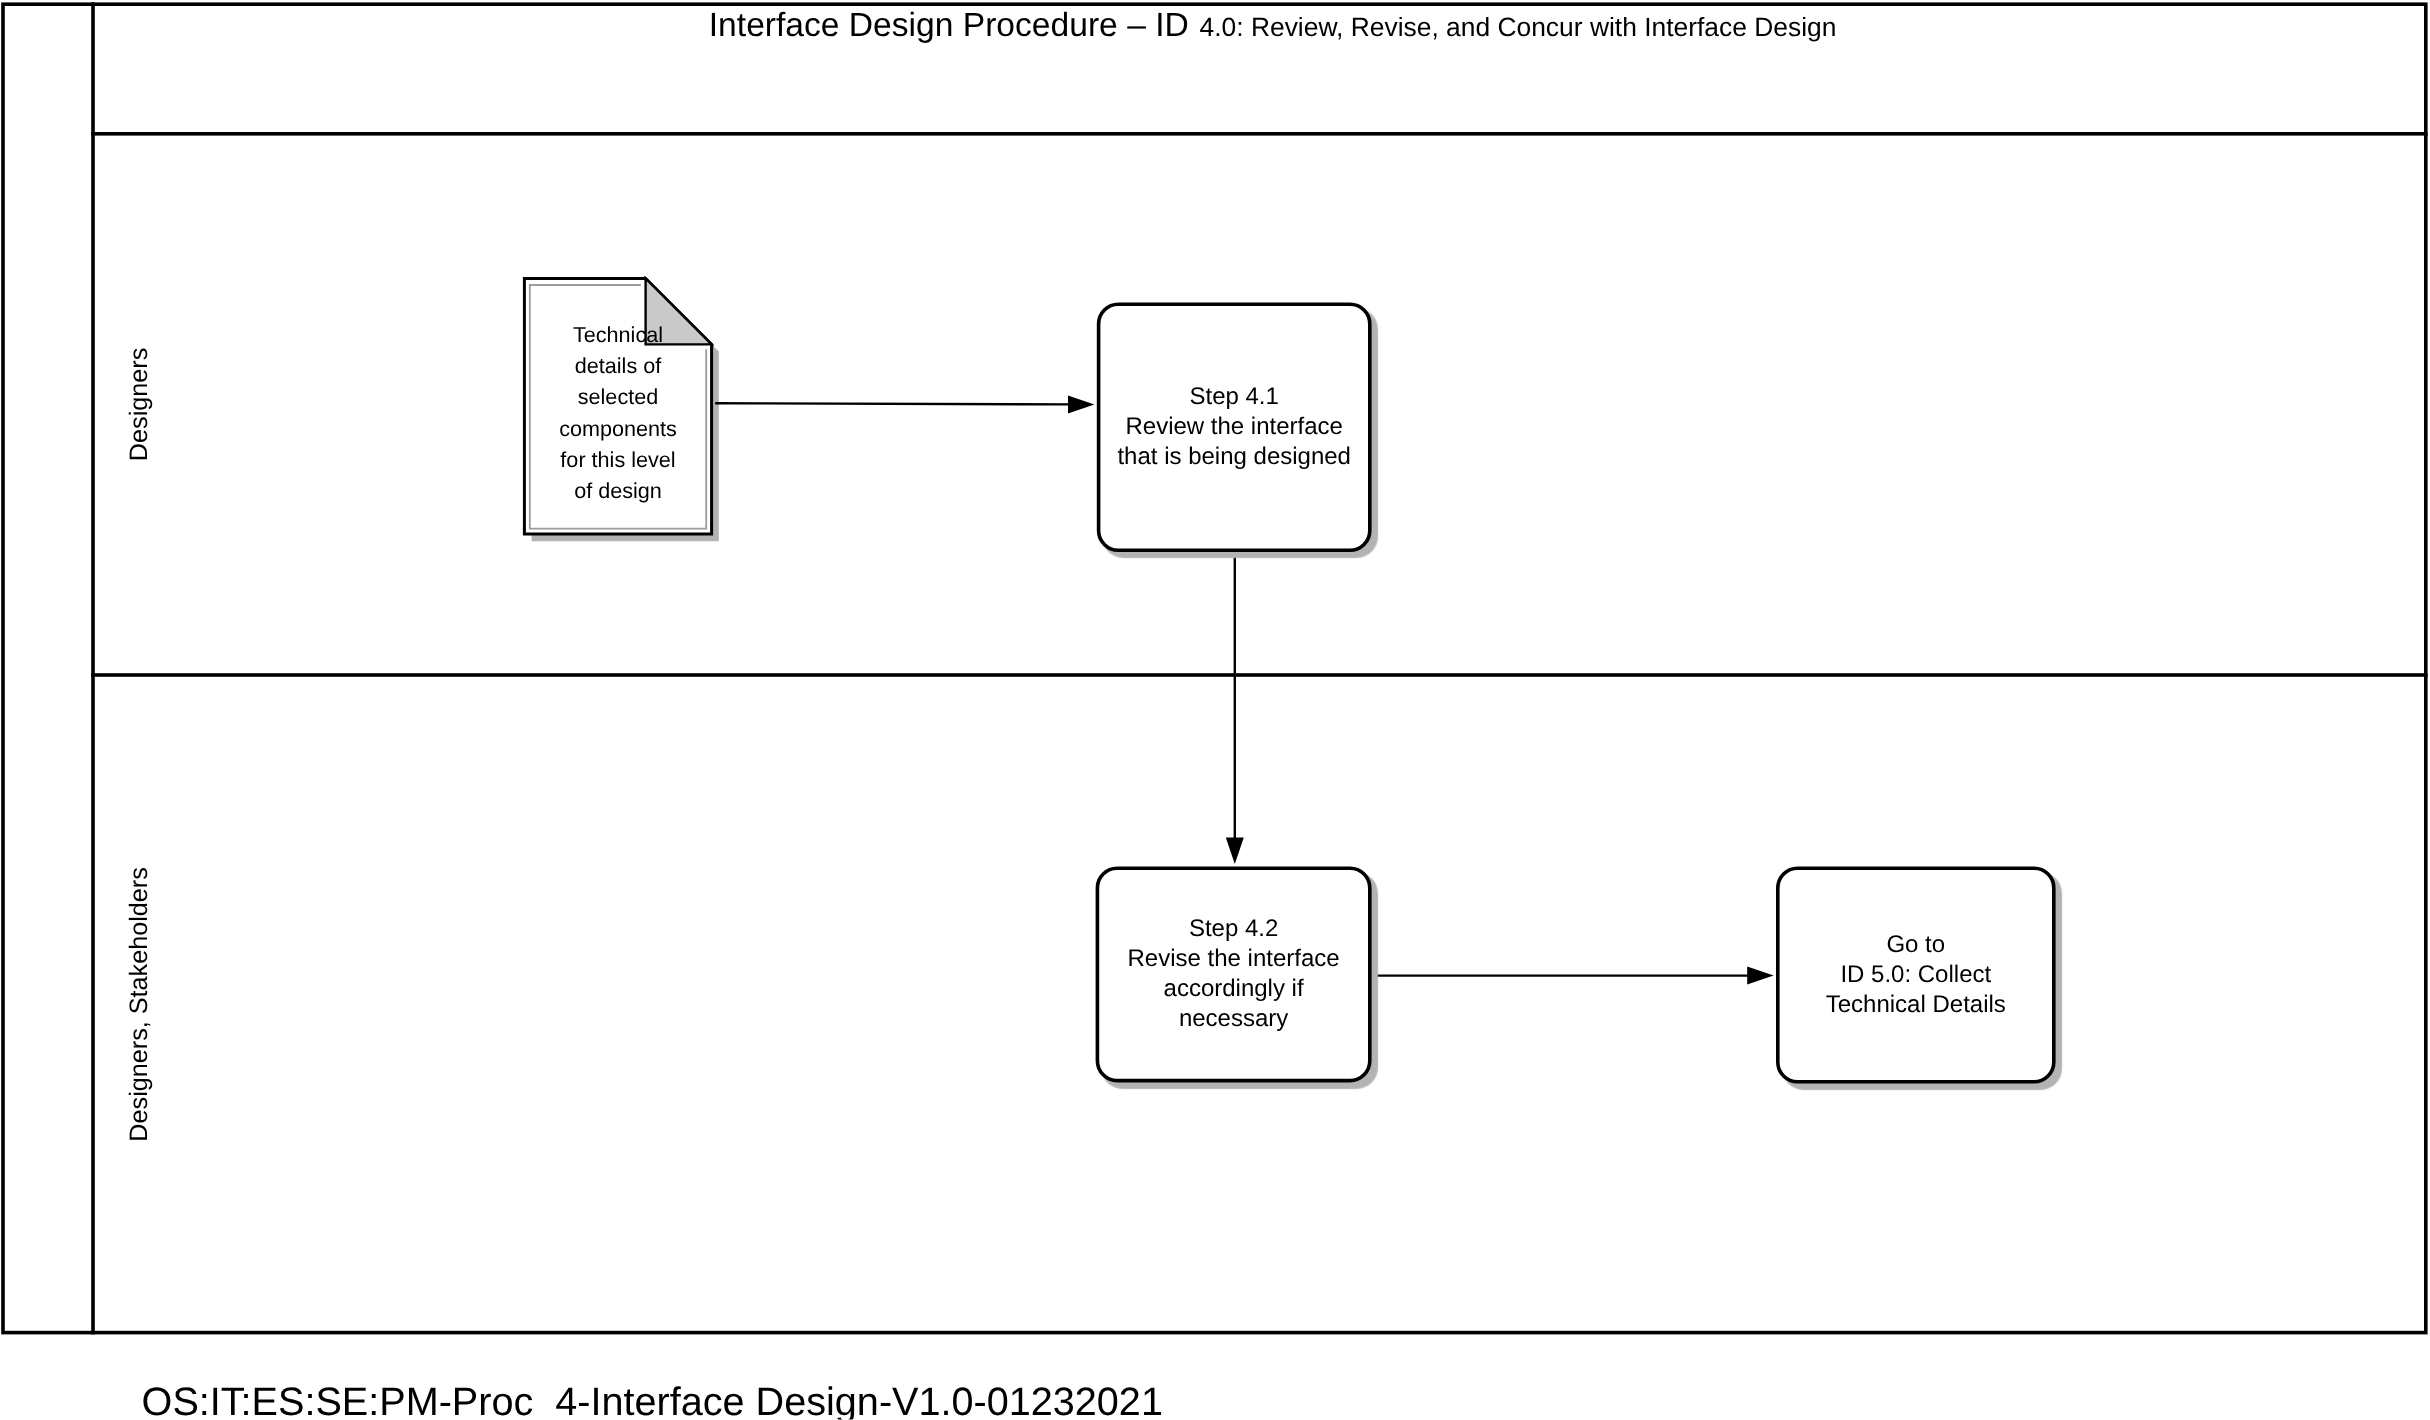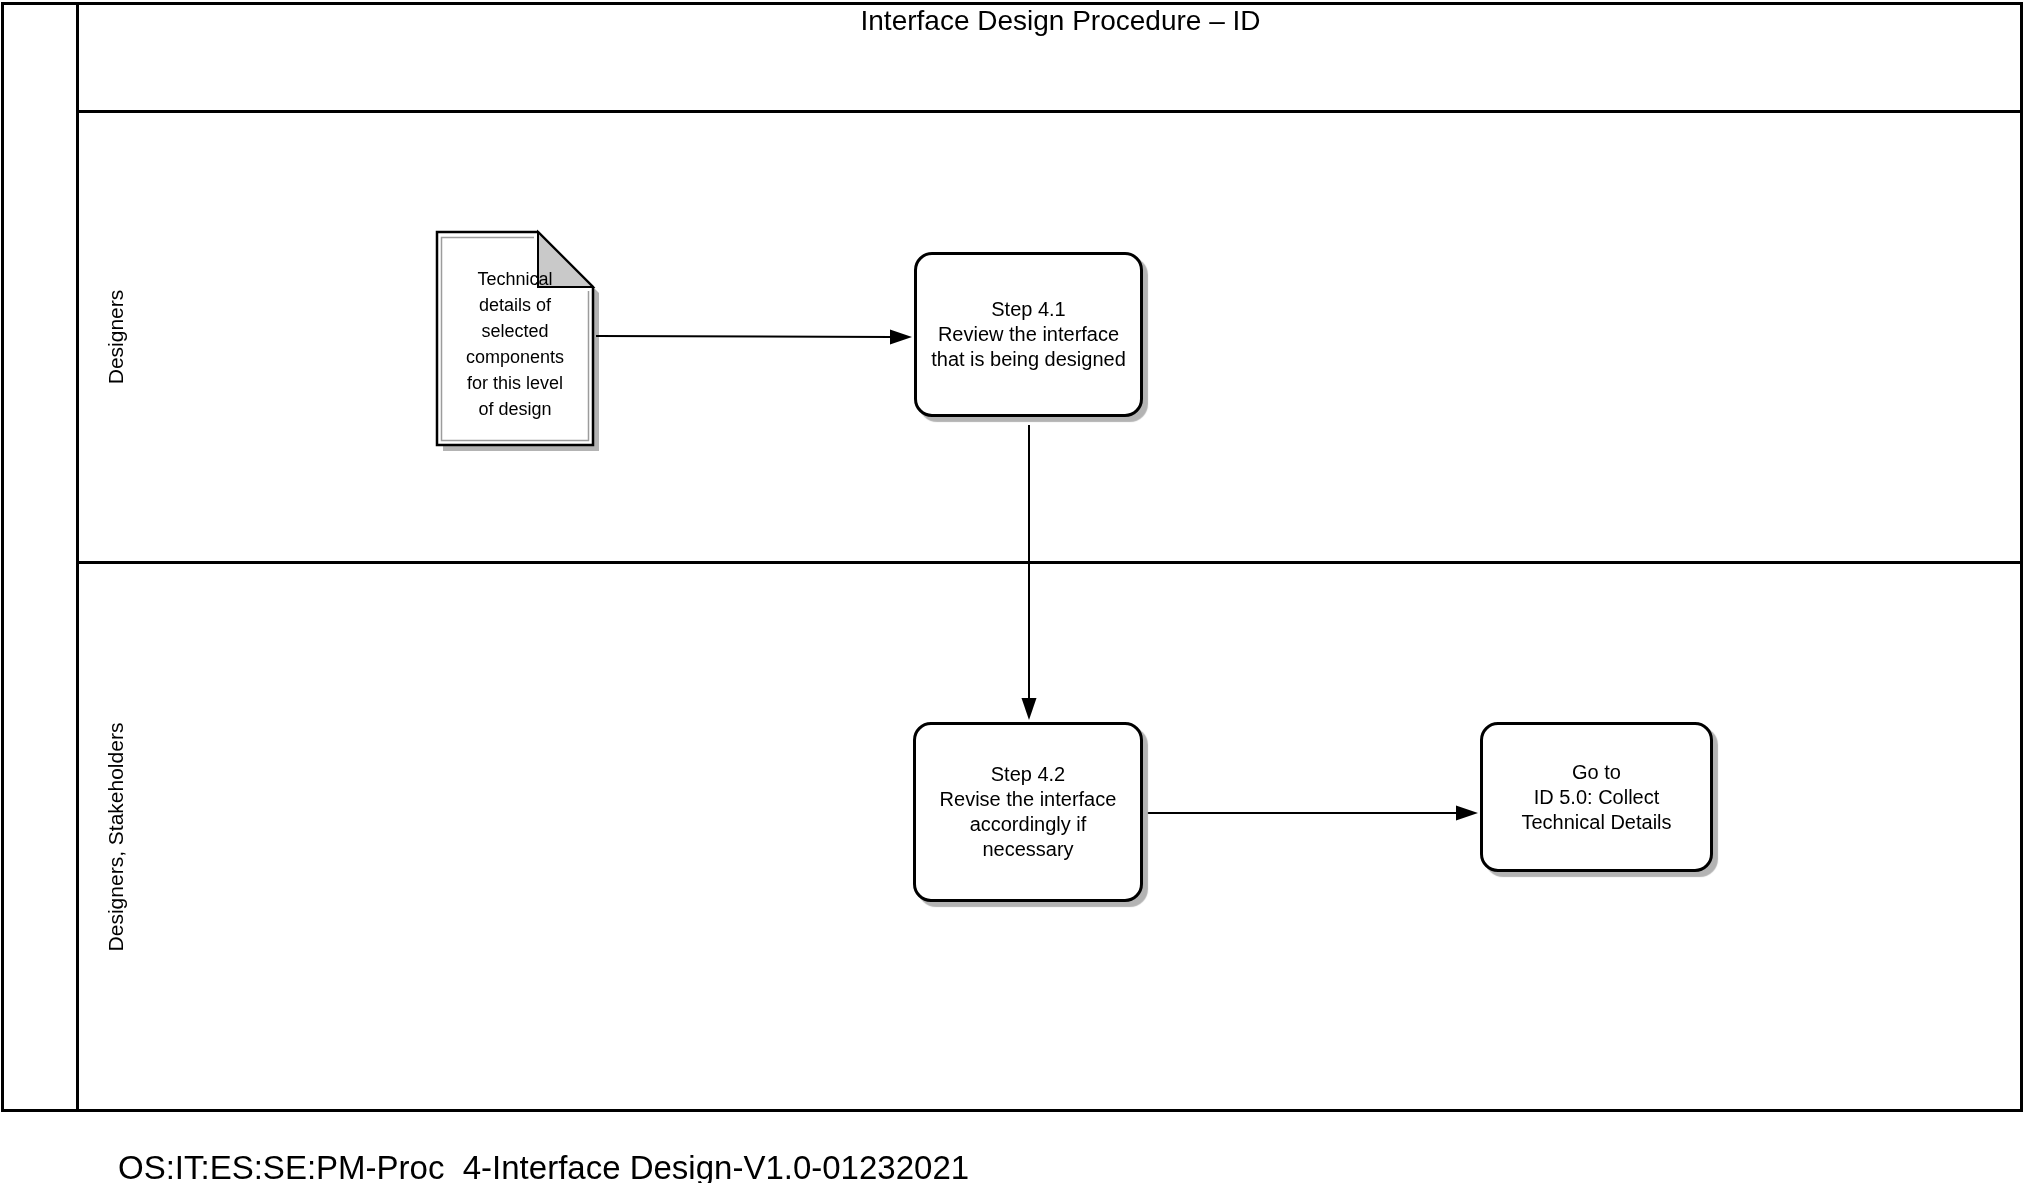--- a/index.html
+++ b/index.html
@@ -50,23 +50,23 @@
     position:absolute;
     background:#ffffff;
     border:3px solid var(--line);
     border-radius:18px;
     box-shadow:5px 5px 1px var(--shadow);
     display:flex;align-items:center;justify-content:center;
     text-align:center;
     font-size:20px;line-height:25px;
     white-space:pre-line;
   }
-  .process.step41{left:914px;top:252px;width:229px;height:165px;}
+  .process.step41{left:914px;top:252px;width:229px;height:208px;}
   .process.step42{left:913px;top:722px;width:230px;height:180px;align-items:center;}
-  .process.goto50{left:1480px;top:722px;width:233px;height:150px;align-items:center;}
+  .process.goto50{left:1480px;top:722px;width:233px;height:181px;align-items:center;}
   
   .doc-text{
     position:absolute;left:437px;top:266px;width:156px;
     text-align:center;
     font-size:18px;line-height:26px;
     white-space:pre-line;
   }
   
   .footer-id{
     position:absolute;left:118px;top:1149px;
@@ -78,20 +78,21 @@
 
 <div class="canvas">
 
   <div class="frame"></div>
   <div class="v-divider"></div>
   <div class="h-title-divider"></div>
   <div class="h-lane-divider"></div>
 
   <div class="title-band">
     <span class="title-main">Interface Design Procedure – ID</span>
+    <span class="title-sub">4.0: Review, Revise, and Concur with Interface Design</span>
   </div>
 
   <div class="lane-label lane-1">
     <span>Designers</span>
   </div>
   <div class="lane-label lane-2">
     <span>Designers, Stakeholders</span>
   </div>
 
   <svg class="overlay" width="2025" height="1183" viewBox="0 0 2025 1183">

